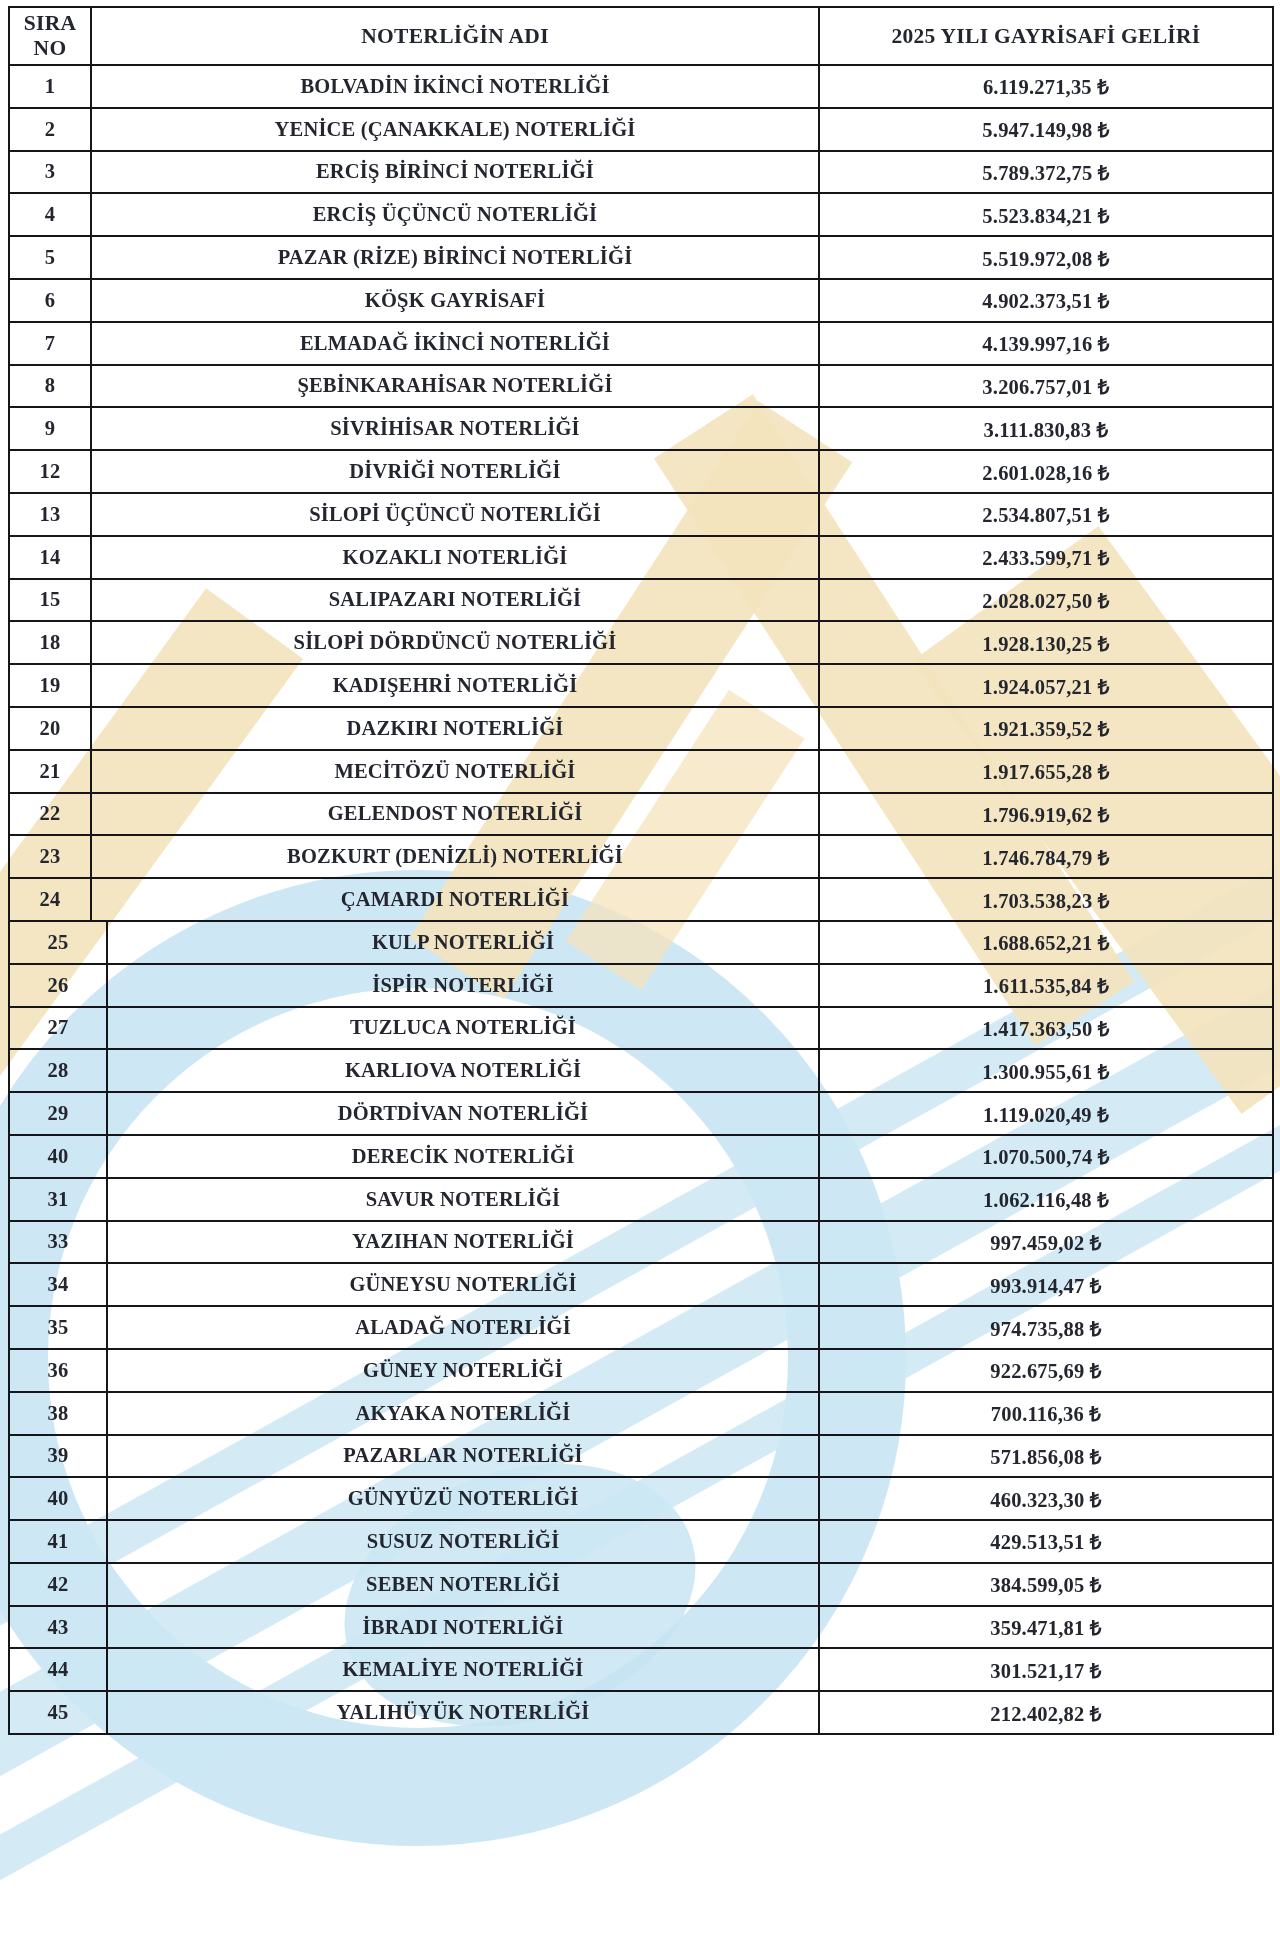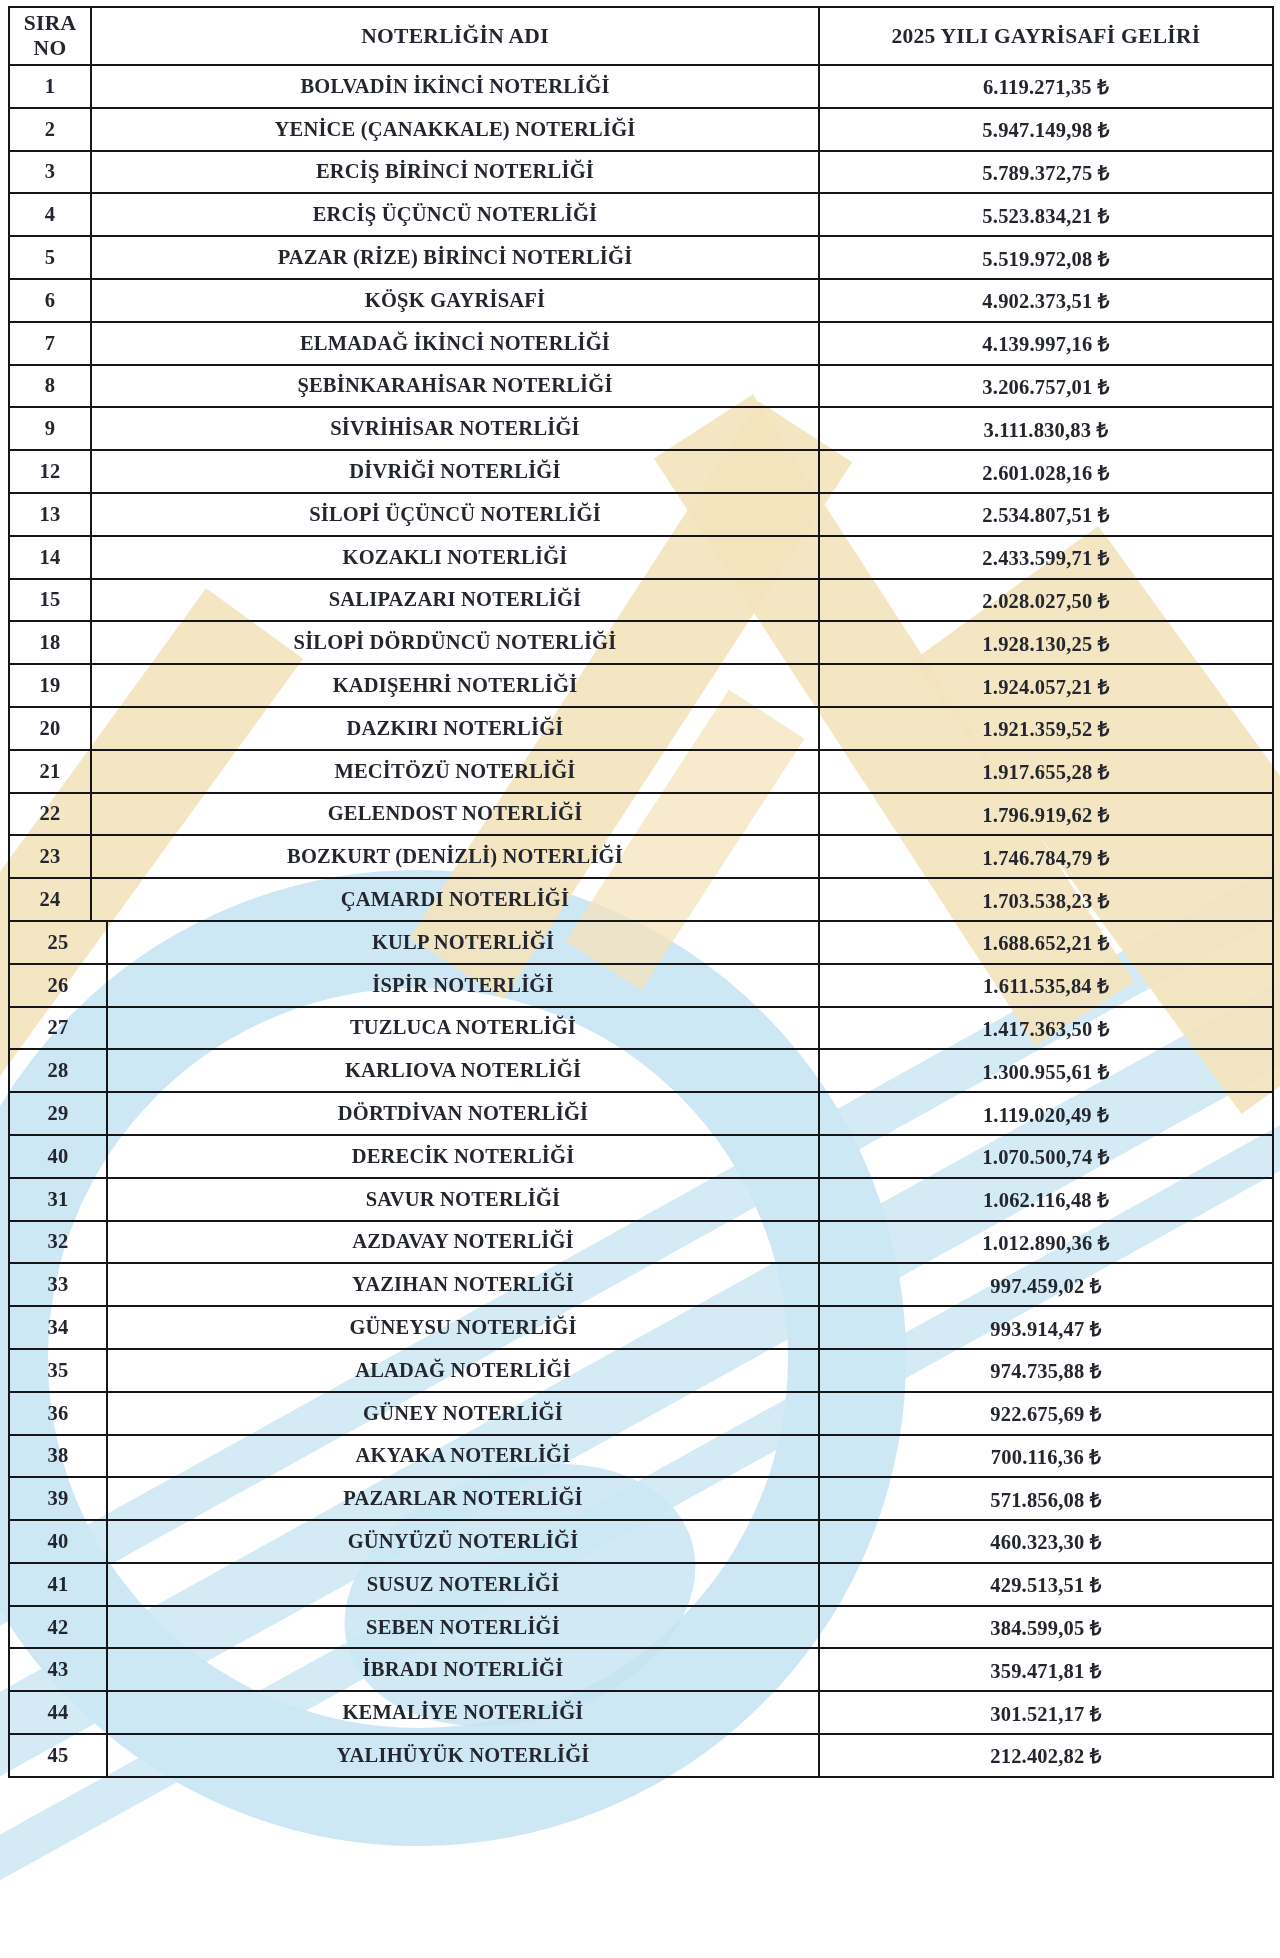--- a/index.html
+++ b/index.html
@@ -257,25 +257,20 @@
     <td>DERECİK NOTERLİĞİ</td>
     <td>1.070.500,74 ₺</td>
   </tr>
 
   <tr>
     <td>31</td>
     <td>SAVUR NOTERLİĞİ</td>
     <td>1.062.116,48 ₺</td>
   </tr>
 
-  <tr>
-    <td>32</td>
-    <td>AZDAVAY NOTERLİĞİ</td>
-    <td>1.012.890,36 ₺</td>
-  </tr>
 
   <tr>
     <td>33</td>
     <td>YAZIHAN NOTERLİĞİ</td>
     <td>997.459,02 ₺</td>
   </tr>
 
   <tr>
     <td>34</td>
     <td>GÜNEYSU NOTERLİĞİ</td>

